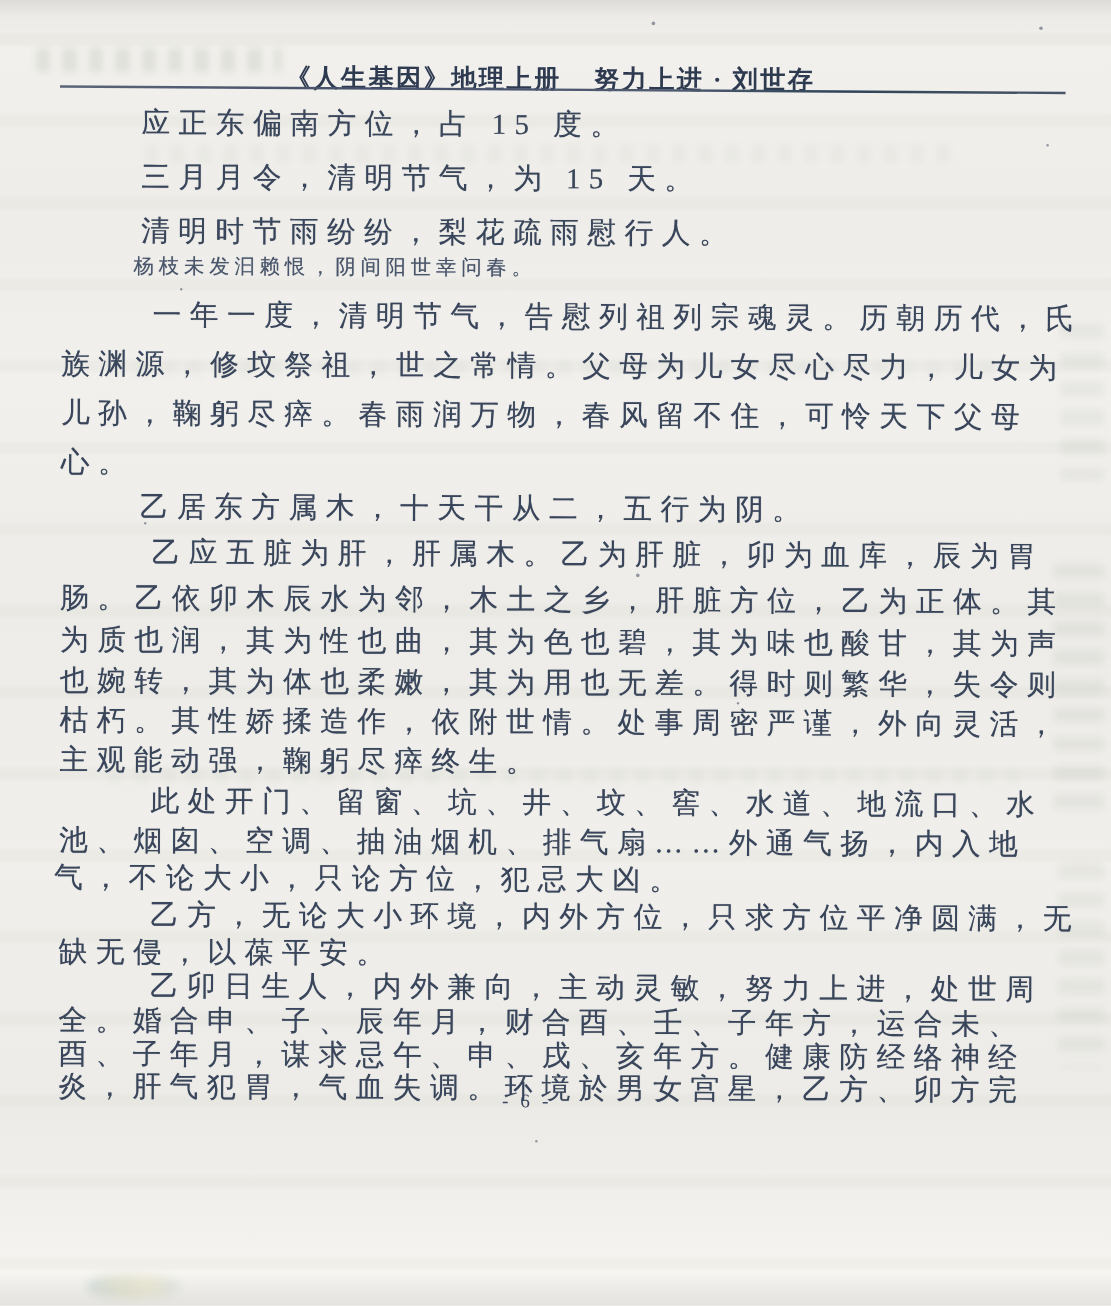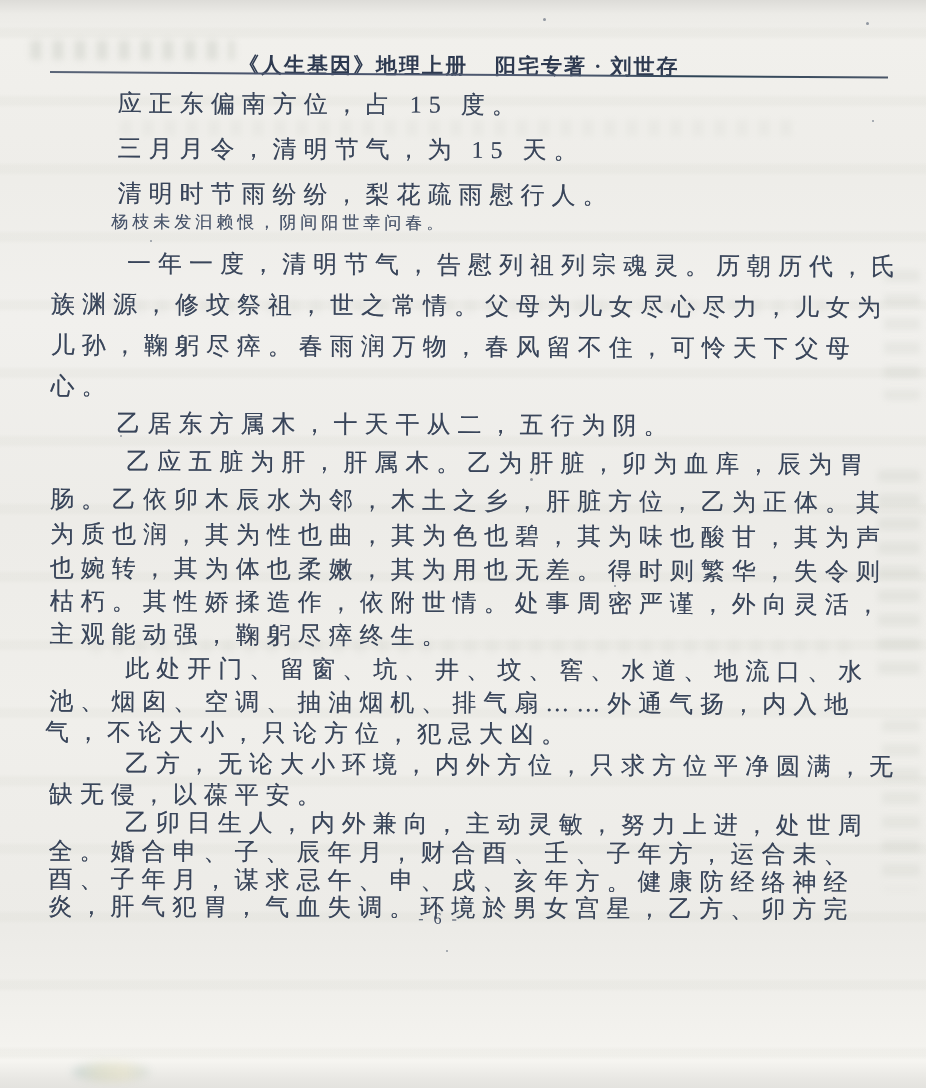--- a/index.html
+++ b/index.html
@@ -83,21 +83,21 @@
   <i style="left:150px;top:240px;width:2px;height:2px;"></i>
   <i style="left:530px;top:478px;"></i>
   <i style="left:614px;top:585px;width:2px;height:2px;"></i>
   <i style="left:872px;top:120px;width:2px;height:2px;"></i>
   <i style="left:120px;top:435px;width:2px;height:2px;"></i>
   <i style="left:446px;top:950px;width:2px;height:2px;"></i>
 </div>
 
 <div class="content">
   <div class="hdr" style="left:238px;top:50px;">《人生基因》地理上册</div>
-  <div class="hdr" style="left:495px;top:50px;">阳宅专著 · 刘世存</div>
+  <div class="hdr" style="left:495px;top:50px;">努力上进 · 刘世存</div>
   <div class="rule"></div>
 
   <div id="lines">
       <div class="line" style="left: 118px; top: 90px;">应正东偏南方位，占 15 度。</div>
       <div class="line" style="left: 118px; top: 135px;">三月月令，清明节气，为 15 天。</div>
       <div class="line" style="left: 118px; top: 180px;">清明时节雨纷纷，梨花疏雨慰行人。</div>
       <div class="line small" style="left: 112px; top: 213px;">杨枝未发汩赖恨，阴间阳世幸问春。</div>
       <div class="line" style="left: 128px; top: 250px;">一年一度，清明节气，告慰列祖列宗魂灵。历朝历代，氏</div>
       <div class="line" style="left: 52px; top: 291px;">族渊源，修坟祭祖，世之常情。父母为儿女尽心尽力，儿女为</div>
       <div class="line" style="left: 52px; top: 332px;">儿孙，鞠躬尽瘁。春雨润万物，春风留不住，可怜天下父母</div>

